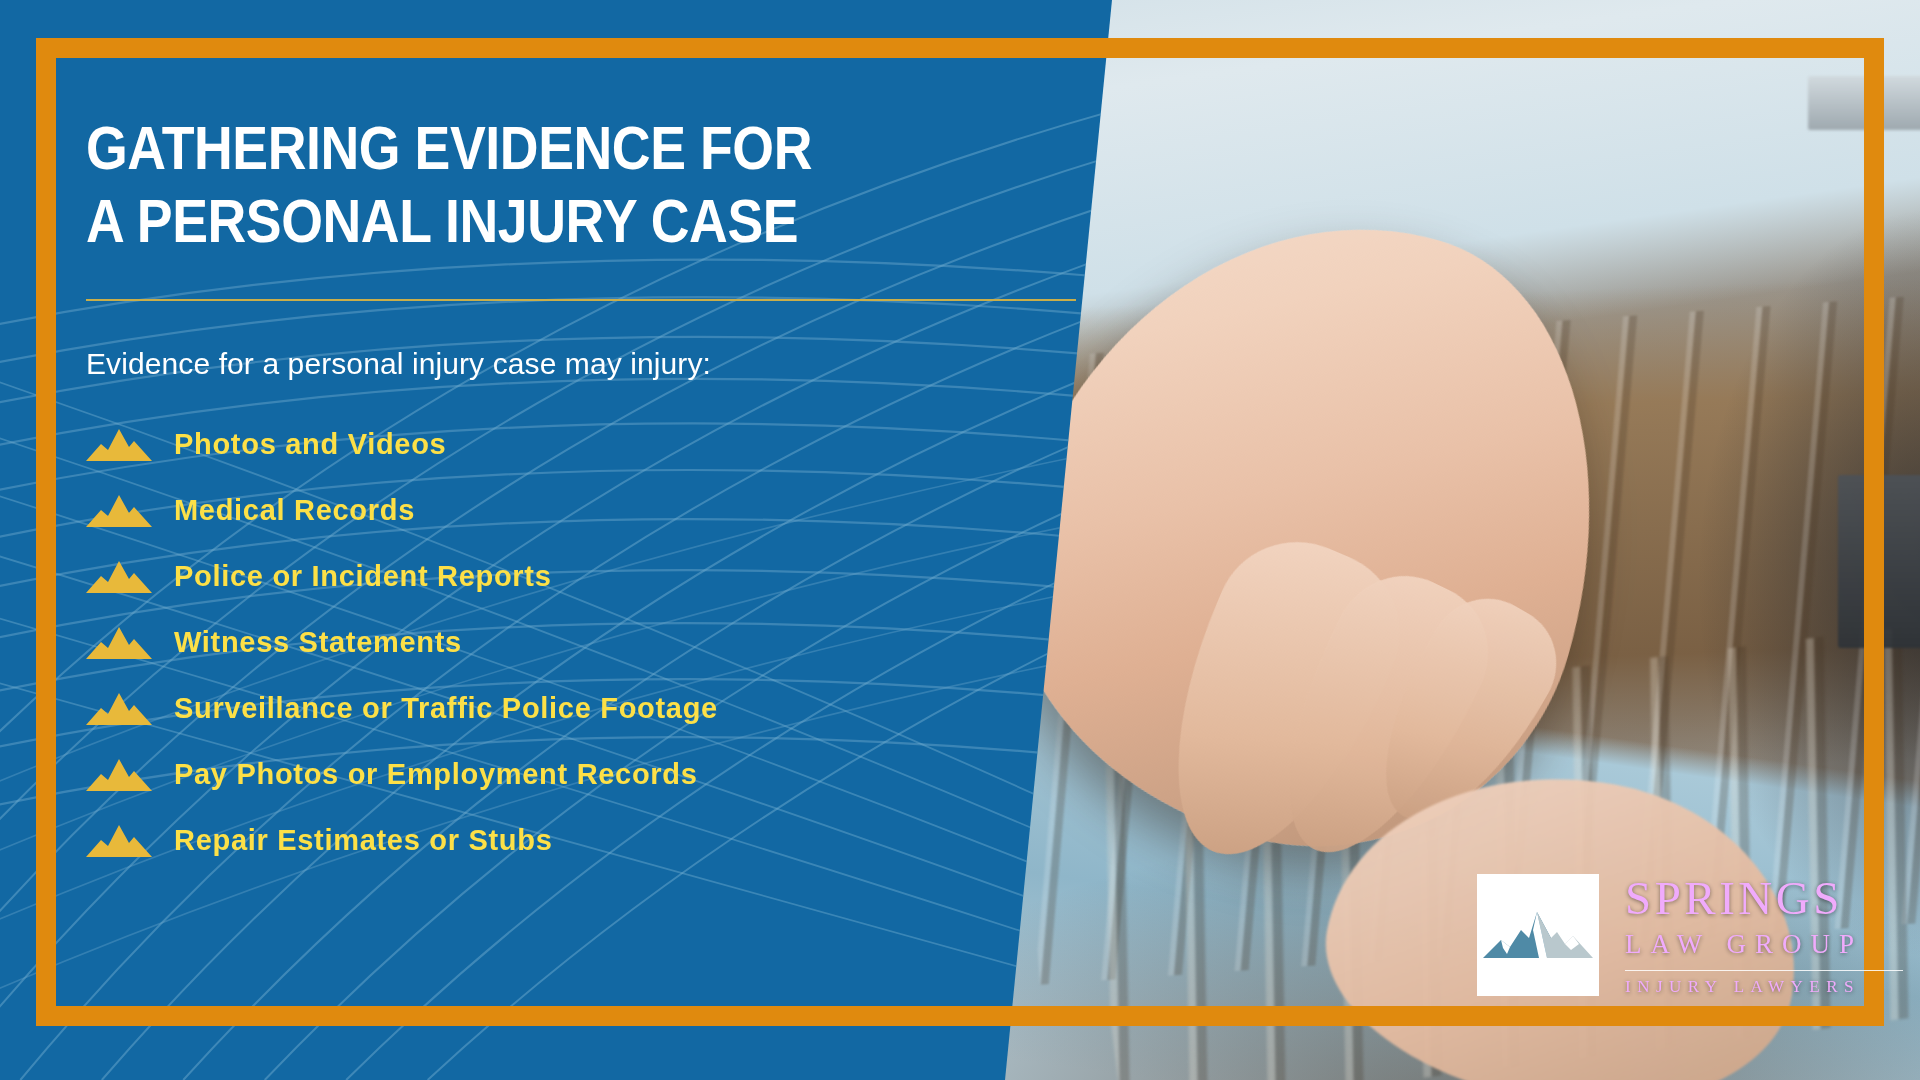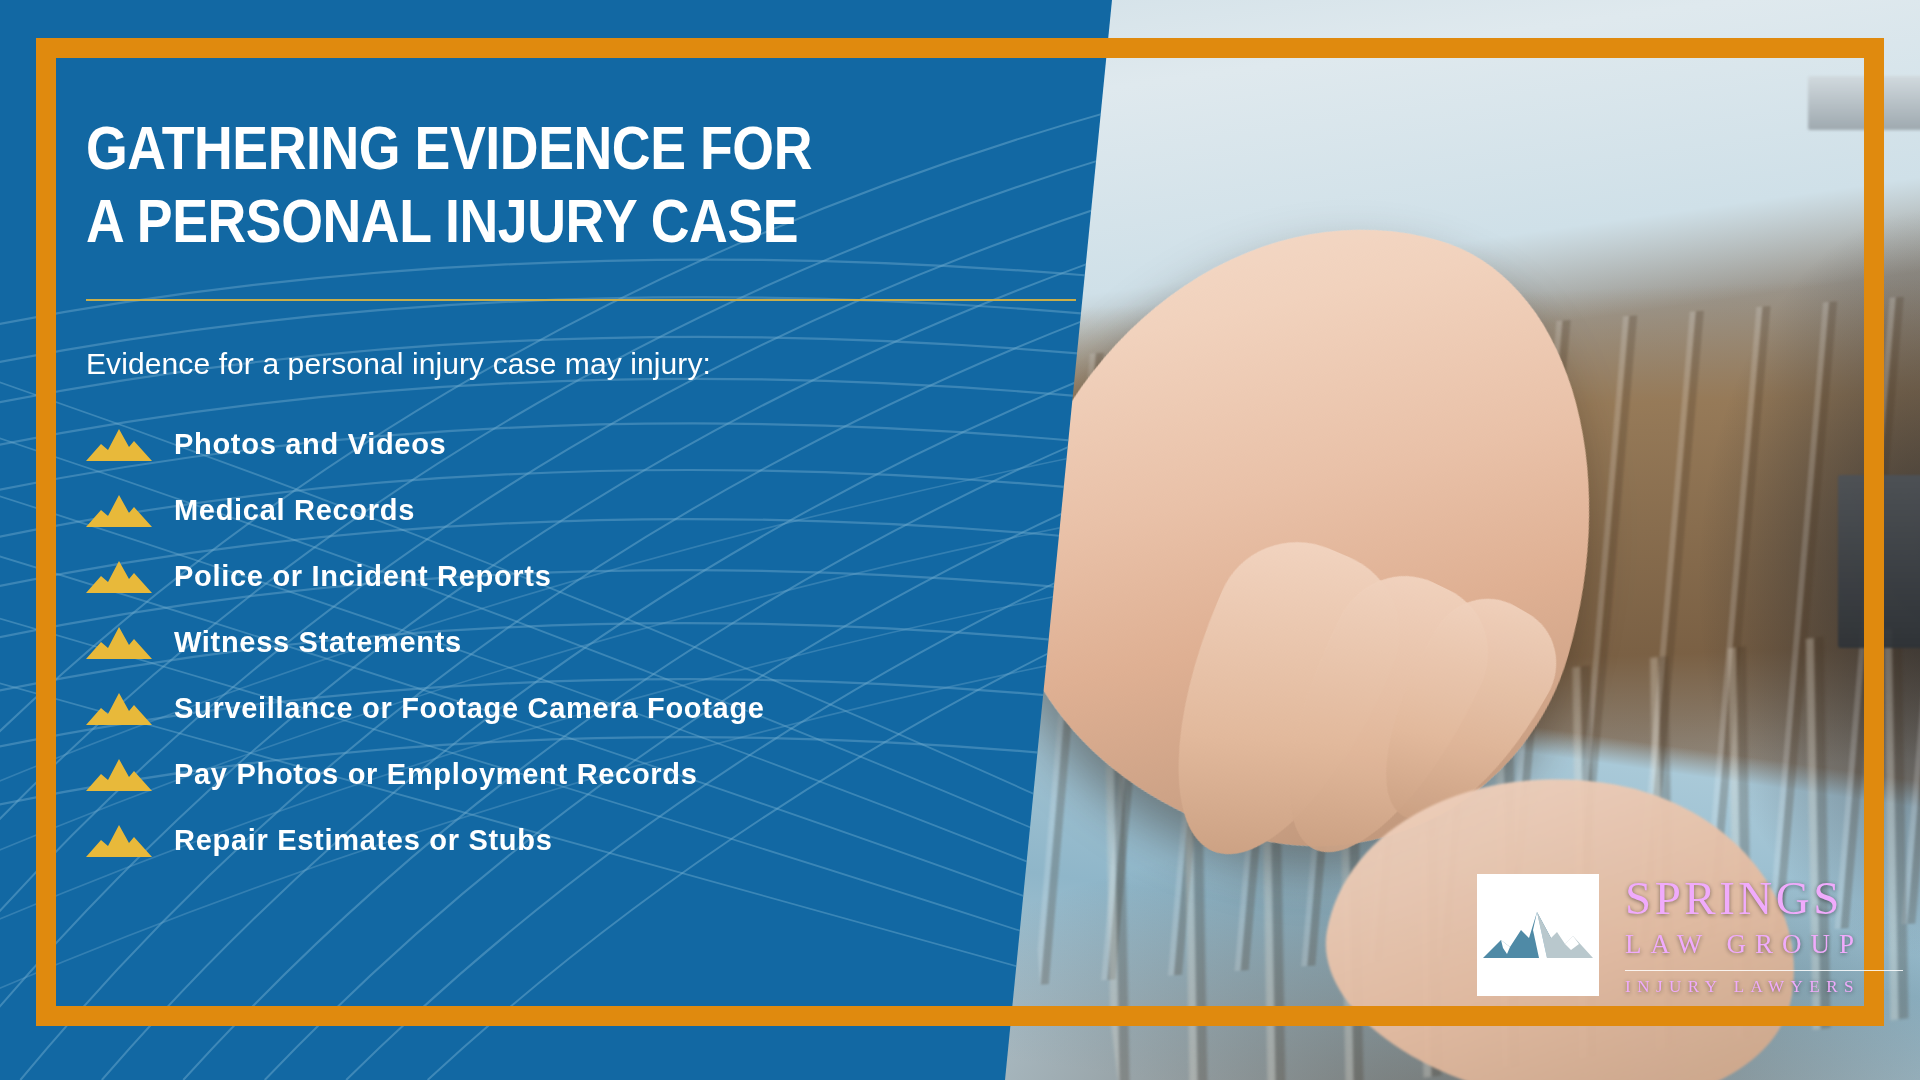--- a/index.html
+++ b/index.html
@@ -184,21 +184,21 @@
     align-items: center;
     height: 66px;
   }
   .peak {
     width: 66px;
     height: 34px;
     flex: 0 0 66px;
     margin-right: 22px;
   }
   .item-label {
-    color: #ffffff;
+    color: #fde047;
     font-size: 29px;
     font-weight: bold;
     letter-spacing: .7px;
   }
 
   
   .logo {
     position: absolute;
     left: 1477px; top: 874px;
     display: flex;
@@ -349,21 +349,21 @@
         </span>
         <span class="item-label">Witness Statements</span>
       </li>
 
       <li class="item">
         <span class="peak">
           <svg viewBox="0 0 66 34" width="66" height="34" aria-hidden="true">
             <path d="M0,34 L15,17 L22,23 L33,2 L43,20 L48,14 L57,24 L66,34 Z" fill="#E8B93A"></path>
           </svg>
         </span>
-        <span class="item-label">Surveillance or Footage Camera Footage</span>
+        <span class="item-label">Surveillance or Traffic Police Footage</span>
       </li>
 
       <li class="item">
         <span class="peak">
           <svg viewBox="0 0 66 34" width="66" height="34" aria-hidden="true">
             <path d="M0,34 L15,17 L22,23 L33,2 L43,20 L48,14 L57,24 L66,34 Z" fill="#E8B93A"></path>
           </svg>
         </span>
         <span class="item-label">Pay Photos or Employment Records</span>
       </li>

